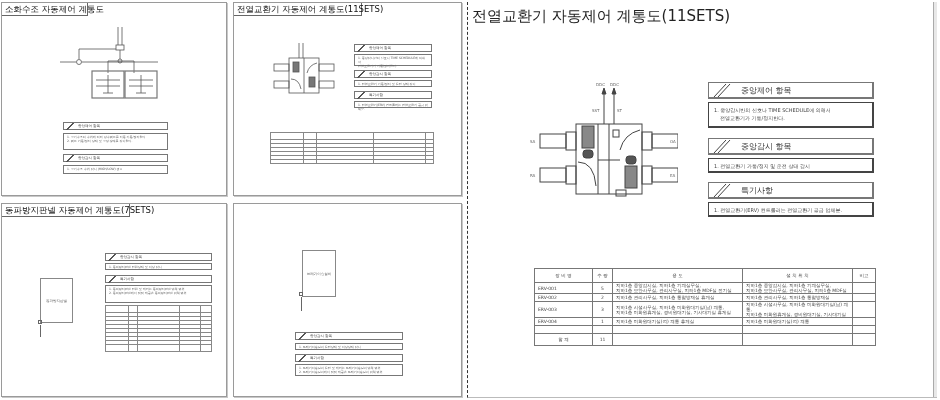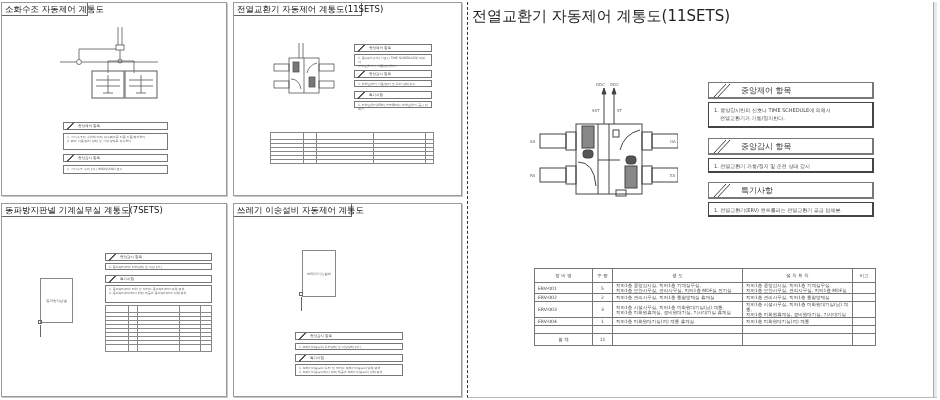--- a/index.html
+++ b/index.html
@@ -203,21 +203,21 @@
             <td></td>
             <td></td>
             <td></td>
             <td></td>
           </tr>
     </tbody>
       </table>
   </div>
 
   <div class="thumb t3">
-    <div class="title">동파방지판넬 기계실무실 계통도(7SETS)</div>
+    <div class="title">동파방지판넬 자동제어 계통도(7SETS)</div>
     <div style="position:absolute;left:38px;top:74px;width:33px;height:45px;border:1.2px solid #888;font-size:3.5px;display:flex;align-items:center;justify-content:center;color:#555;">동파방지판넬</div>
     <div style="position:absolute;left:36px;top:116px;width:4px;height:4px;border:0.8px solid #666;"></div>
     <div style="position:absolute;left:38px;top:121px;width:1px;height:12px;background:#666;"></div>
     <div class="hdrbox" style="left:103px;top:49px;width:107px;">중앙감시 항목</div>
     <div class="bodybox" style="left:103px;top:59px;width:107px;height:7px;">1. 동파방지판넬 전원상태 및 이상 감시</div>
     <div class="hdrbox" style="left:103px;top:71px;width:107px;">특기사항</div>
     <div class="bodybox" style="left:103px;top:81px;width:107px;height:18px;">
       <div>1. 동파방지판넬 전원 및 제어는 동파방지판넬 업체 범위</div>
       <div>2. 동파방지판넬에서 접점 제공은 동파방지판넬 업체 범위</div>
     </div>
@@ -291,21 +291,20 @@
             <td></td>
             <td></td>
             <td></td>
             <td></td>
           </tr>
     </tbody>
       </table>
   </div>
 
   <div class="thumb t4">
-    <div class="title">쓰레기 이송설비 자동제어 계통도</div>
     <div style="position:absolute;left:68px;top:46px;width:34px;height:47px;border:1.2px solid #888;font-size:3.5px;display:flex;align-items:center;justify-content:center;color:#555;">쓰레기이송설비</div>
     <div style="position:absolute;left:65px;top:88px;width:4px;height:4px;border:0.8px solid #666;"></div>
     <div style="position:absolute;left:67px;top:93px;width:1px;height:14px;background:#666;"></div>
     <div class="hdrbox" style="left:61px;top:128px;width:108px;">중앙감시 항목</div>
     <div class="bodybox" style="left:61px;top:139px;width:108px;height:7px;">1. 쓰레기이송설비 운전상태 및 이상상태 감시</div>
     <div class="hdrbox" style="left:61px;top:150px;width:108px;">특기사항</div>
     <div class="bodybox" style="left:61px;top:160px;width:108px;height:12px;">
       <div>1. 쓰레기이송설비 운전 및 제어는 쓰레기이송설비 업체 범위</div>
       <div>2. 쓰레기이송설비에서 접점 제공은 쓰레기이송설비 업체 범위</div>
     </div>

